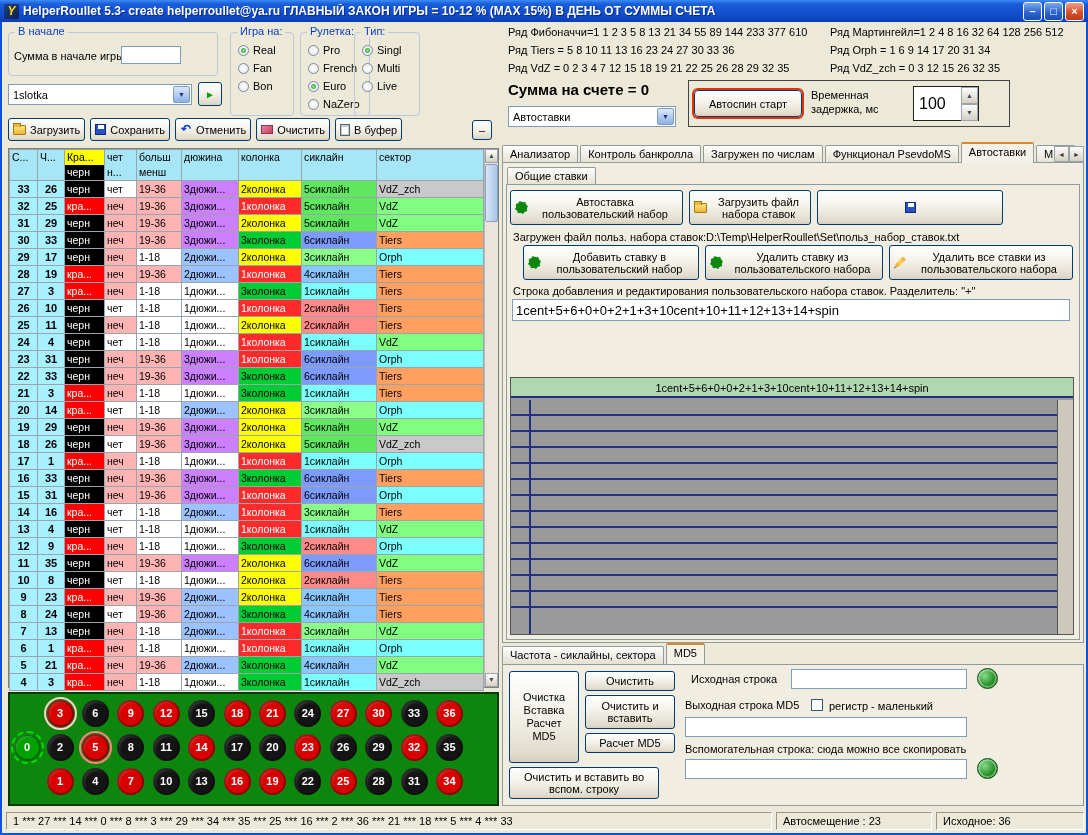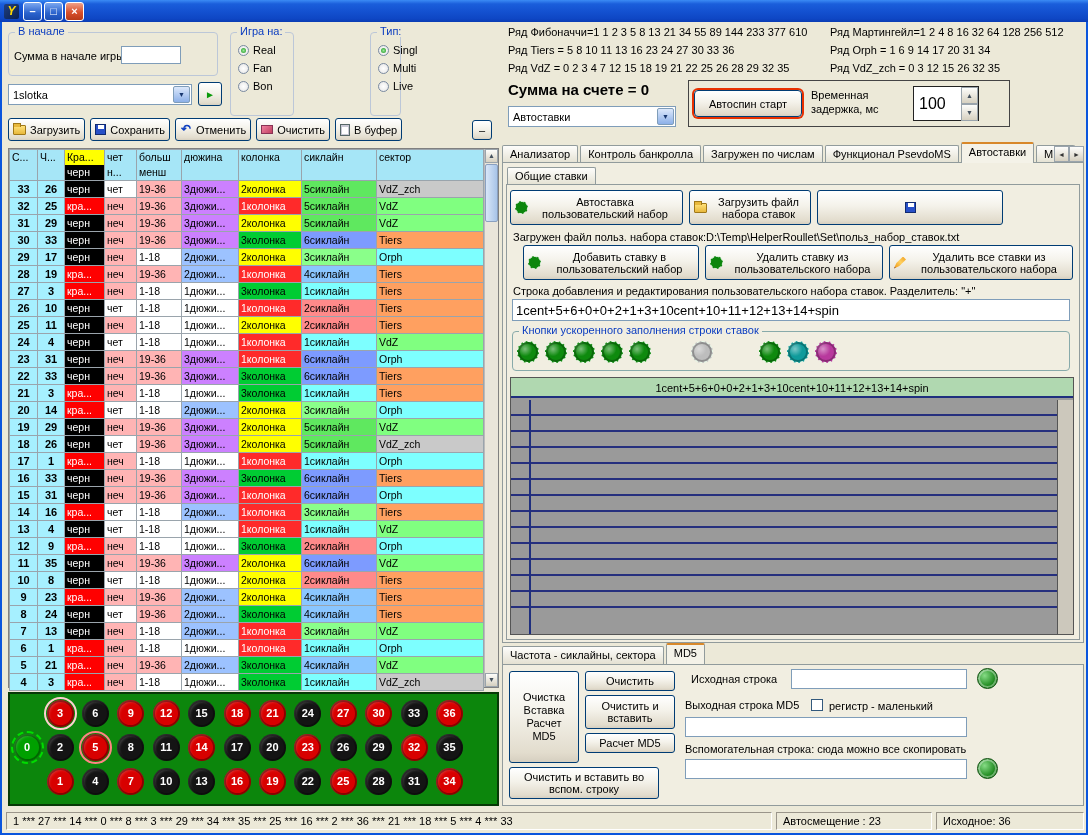--- a/index.html
+++ b/index.html
@@ -142,20 +142,21 @@
   .sb-cell { position:absolute; top:2px; height:18px; border:1px solid;
     border-color:#9a958a #fff #fff #9a958a; padding:2px 6px; font-size:11px;
     white-space:nowrap; overflow:hidden; }
 </style>
 </head>
 <body>
 
 <div class="window">
   <div class="titlebar">
     <span class="app-icon">Y</span>
+    <span class="title-text">HelperRoullet 5.3- create helperroullet@ya.ru ГЛАВНЫЙ ЗАКОН ИГРЫ = 10-12 % (MAX 15%) В ДЕНЬ ОТ СУММЫ СЧЕТА</span>
     <span class="winbtns">
       <span class="winbtn">–</span>
       <span class="winbtn">□</span>
       <span class="winbtn close">×</span>
     </span>
   </div>
 
   <div class="content">
 
     <div class="left-col">
@@ -182,21 +183,42 @@
             <div class="radio-row">
               <span class="radio-dot"></span>
               <span>Fan</span>
             </div>
             <div class="radio-row">
               <span class="radio-dot"></span>
               <span>Bon</span>
             </div>
           </div>
       </div>
-      <div class="groupbox" style="left:364px;top:6px;width:31px;height:84px">
+      <div class="groupbox" style="left:294px;top:6px;width:70px;height:84px">
+        <span class="gb-title">Рулетка:</span>
+        <div class="radio-col">
+            <div class="radio-row">
+              <span class="radio-dot"></span>
+              <span>Pro</span>
+            </div>
+            <div class="radio-row">
+              <span class="radio-dot"></span>
+              <span>French</span>
+            </div>
+            <div class="radio-row">
+              <span class="radio-dot sel"></span>
+              <span>Euro</span>
+            </div>
+            <div class="radio-row">
+              <span class="radio-dot"></span>
+              <span>NaZero</span>
+            </div>
+          </div>
+      </div>
+      <div class="groupbox" style="left:348px;top:6px;width:66px;height:84px">
         <span class="gb-title">Тип:</span>
         <div class="radio-col">
             <div class="radio-row">
               <span class="radio-dot sel"></span>
               <span>Singl</span>
             </div>
             <div class="radio-row">
               <span class="radio-dot"></span>
               <span>Multi</span>
             </div>
@@ -728,34 +750,20 @@
               </button>
               <button class="btn" style="width: 184px;">
                 <span class="icon pencil-icon"></span>
                 <span>Удалить все ставки из пользовательского набора</span>
               </button>
             </div>
           <div class="edit-label" style="left:6px;top:100px">Строка добавления и редактирования пользовательского набора ставок. Разделитель: "+"</div>
 
           <input class="txt bet-input" style="left: 5px; top: 114px; width: 558px; height: 22px;" value="1cent+5+6+0+0+2+1+3+10cent+10+11+12+13+14+spin">
 
-          <div class="groupbox" style="left:5px;top:146px;width:558px;height:40px;border-color:#8aa">
-            <span class="gb-title" style="background:#f1eee1">Кнопки ускоренного заполнения строки ставок</span>
-            <div class="chips-row">
-                <span class="qchip" style="background: radial-gradient(circle at 35% 35%, rgba(255, 255, 255, 0.45), rgba(0, 0, 0, 0) 40%) rgb(14, 138, 14);"></span>
-                <span class="qchip" style="background: radial-gradient(circle at 35% 35%, rgba(255, 255, 255, 0.45), rgba(0, 0, 0, 0) 40%) rgb(14, 138, 14);"></span>
-                <span class="qchip" style="background: radial-gradient(circle at 35% 35%, rgba(255, 255, 255, 0.45), rgba(0, 0, 0, 0) 40%) rgb(14, 138, 14);"></span>
-                <span class="qchip" style="background: radial-gradient(circle at 35% 35%, rgba(255, 255, 255, 0.45), rgba(0, 0, 0, 0) 40%) rgb(14, 138, 14);"></span>
-                <span class="qchip" style="background: radial-gradient(circle at 35% 35%, rgba(255, 255, 255, 0.45), rgba(0, 0, 0, 0) 40%) rgb(14, 138, 14);"></span>
-                <span class="qchip" style="background: radial-gradient(circle at 35% 35%, rgba(255, 255, 255, 0.45), rgba(0, 0, 0, 0) 40%) rgb(189, 189, 189); margin-left: 34px;"></span>
-                <span class="qchip" style="background: radial-gradient(circle at 35% 35%, rgba(255, 255, 255, 0.45), rgba(0, 0, 0, 0) 40%) rgb(14, 138, 14); margin-left: 40px;"></span>
-                <span class="qchip" style="background: radial-gradient(circle at 35% 35%, rgba(255, 255, 255, 0.45), rgba(0, 0, 0, 0) 40%) rgb(15, 155, 155);"></span>
-                <span class="qchip" style="background: radial-gradient(circle at 35% 35%, rgba(255, 255, 255, 0.45), rgba(0, 0, 0, 0) 40%) rgb(184, 57, 157);"></span>
-              </div>
-          </div>
 
           <div class="bet-list" style="left:3px;top:192px;width:564px;height:258px">
             <div class="list-header">1cent+5+6+0+0+2+1+3+10cent+10+11+12+13+14+spin</div>
             <div class="list-body">
                 <div class="list-row"></div>
                 <div class="list-row"></div>
                 <div class="list-row"></div>
                 <div class="list-row"></div>
                 <div class="list-row"></div>
                 <div class="list-row"></div>

